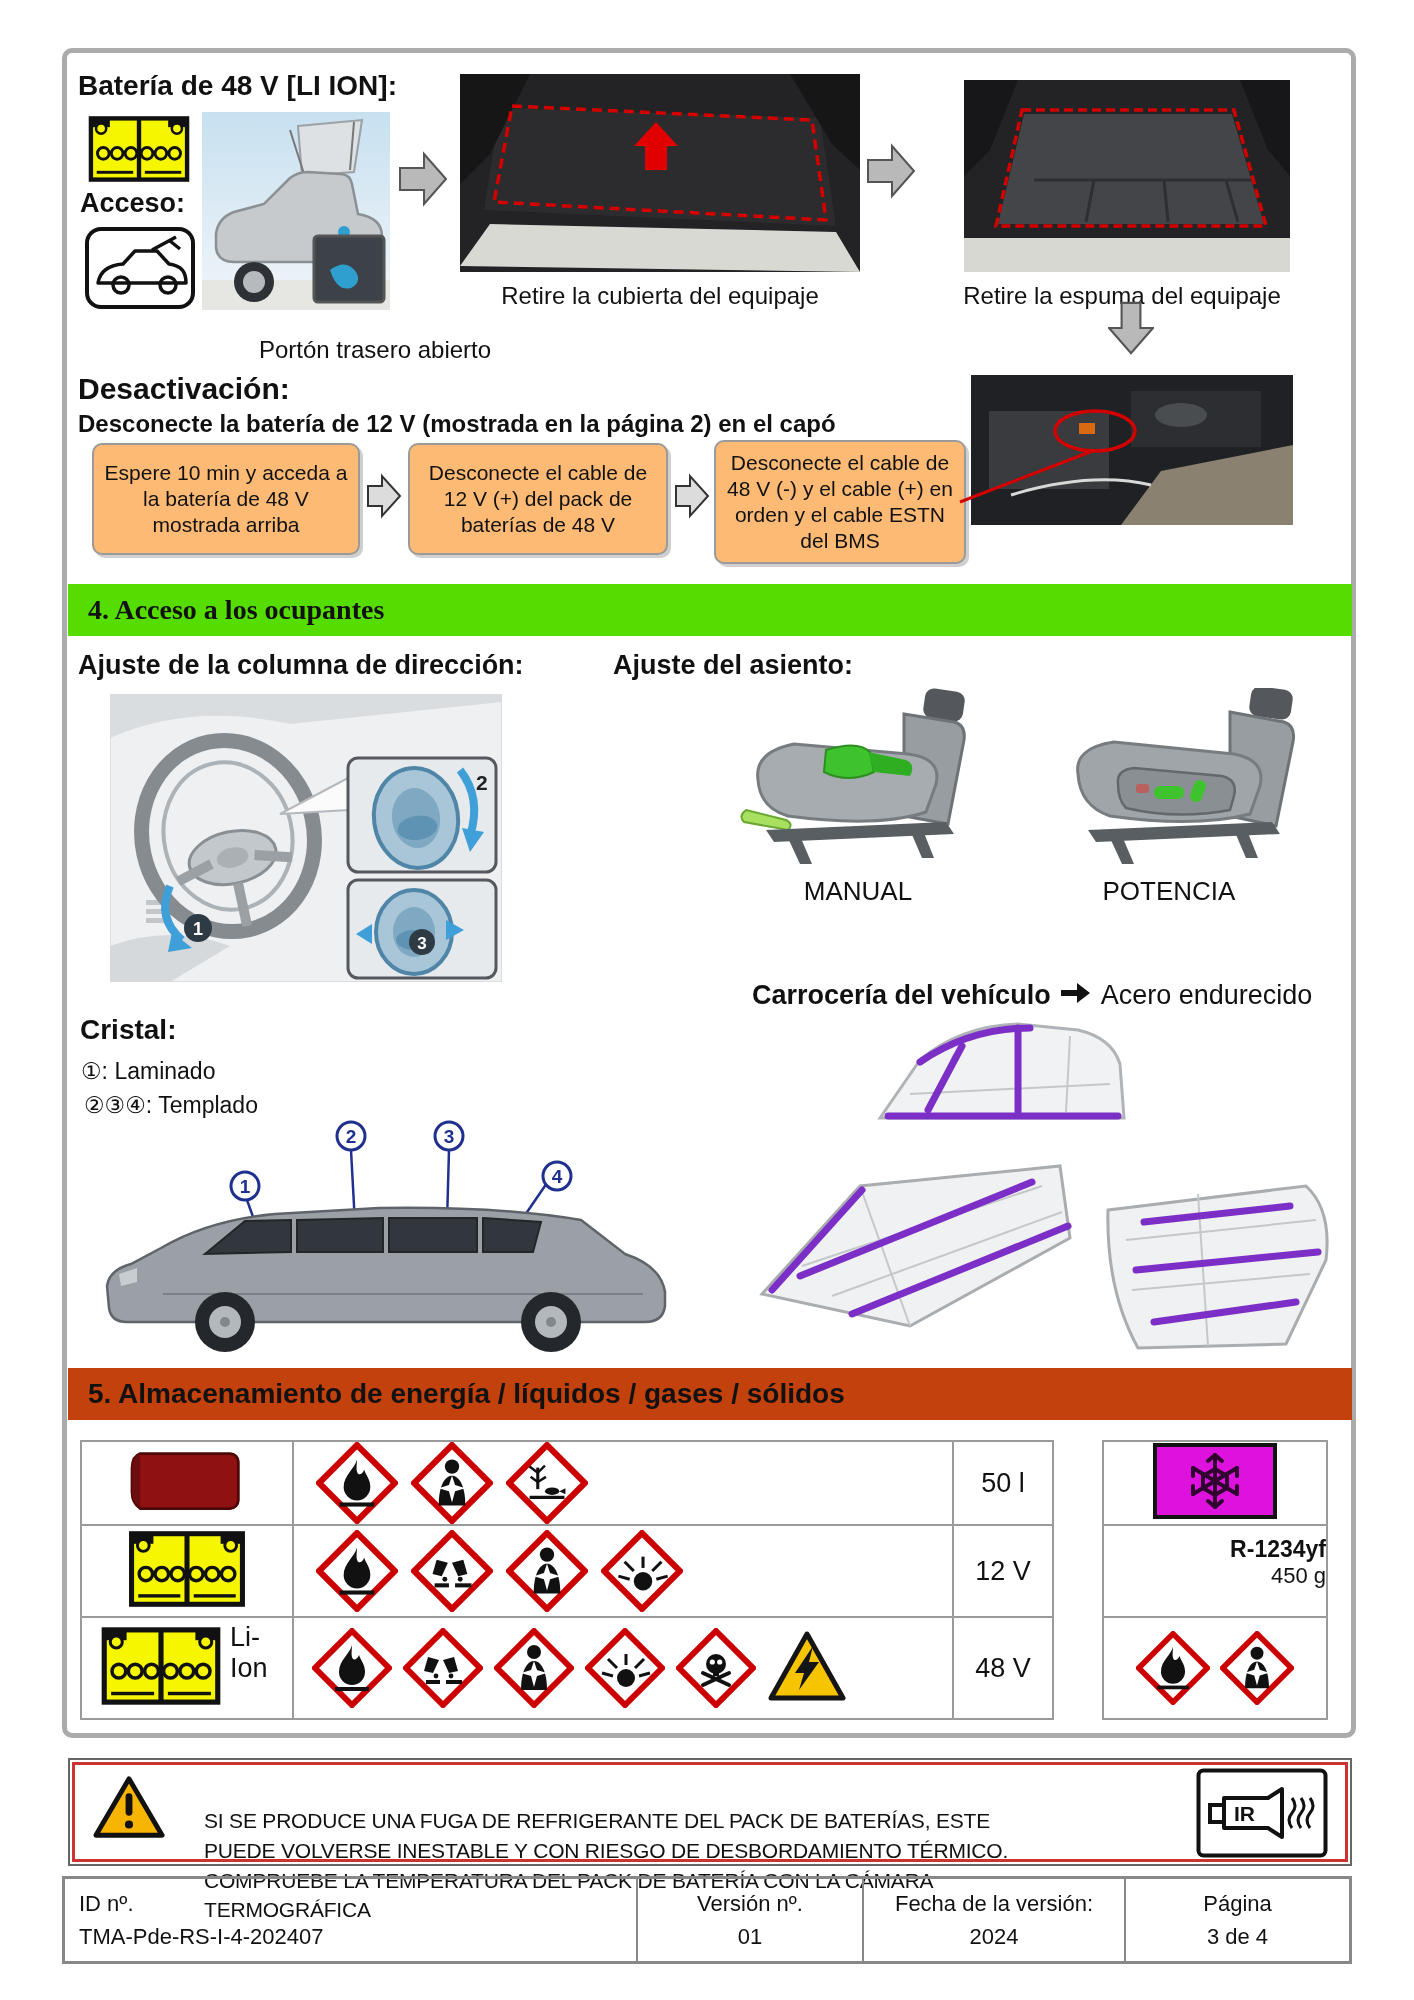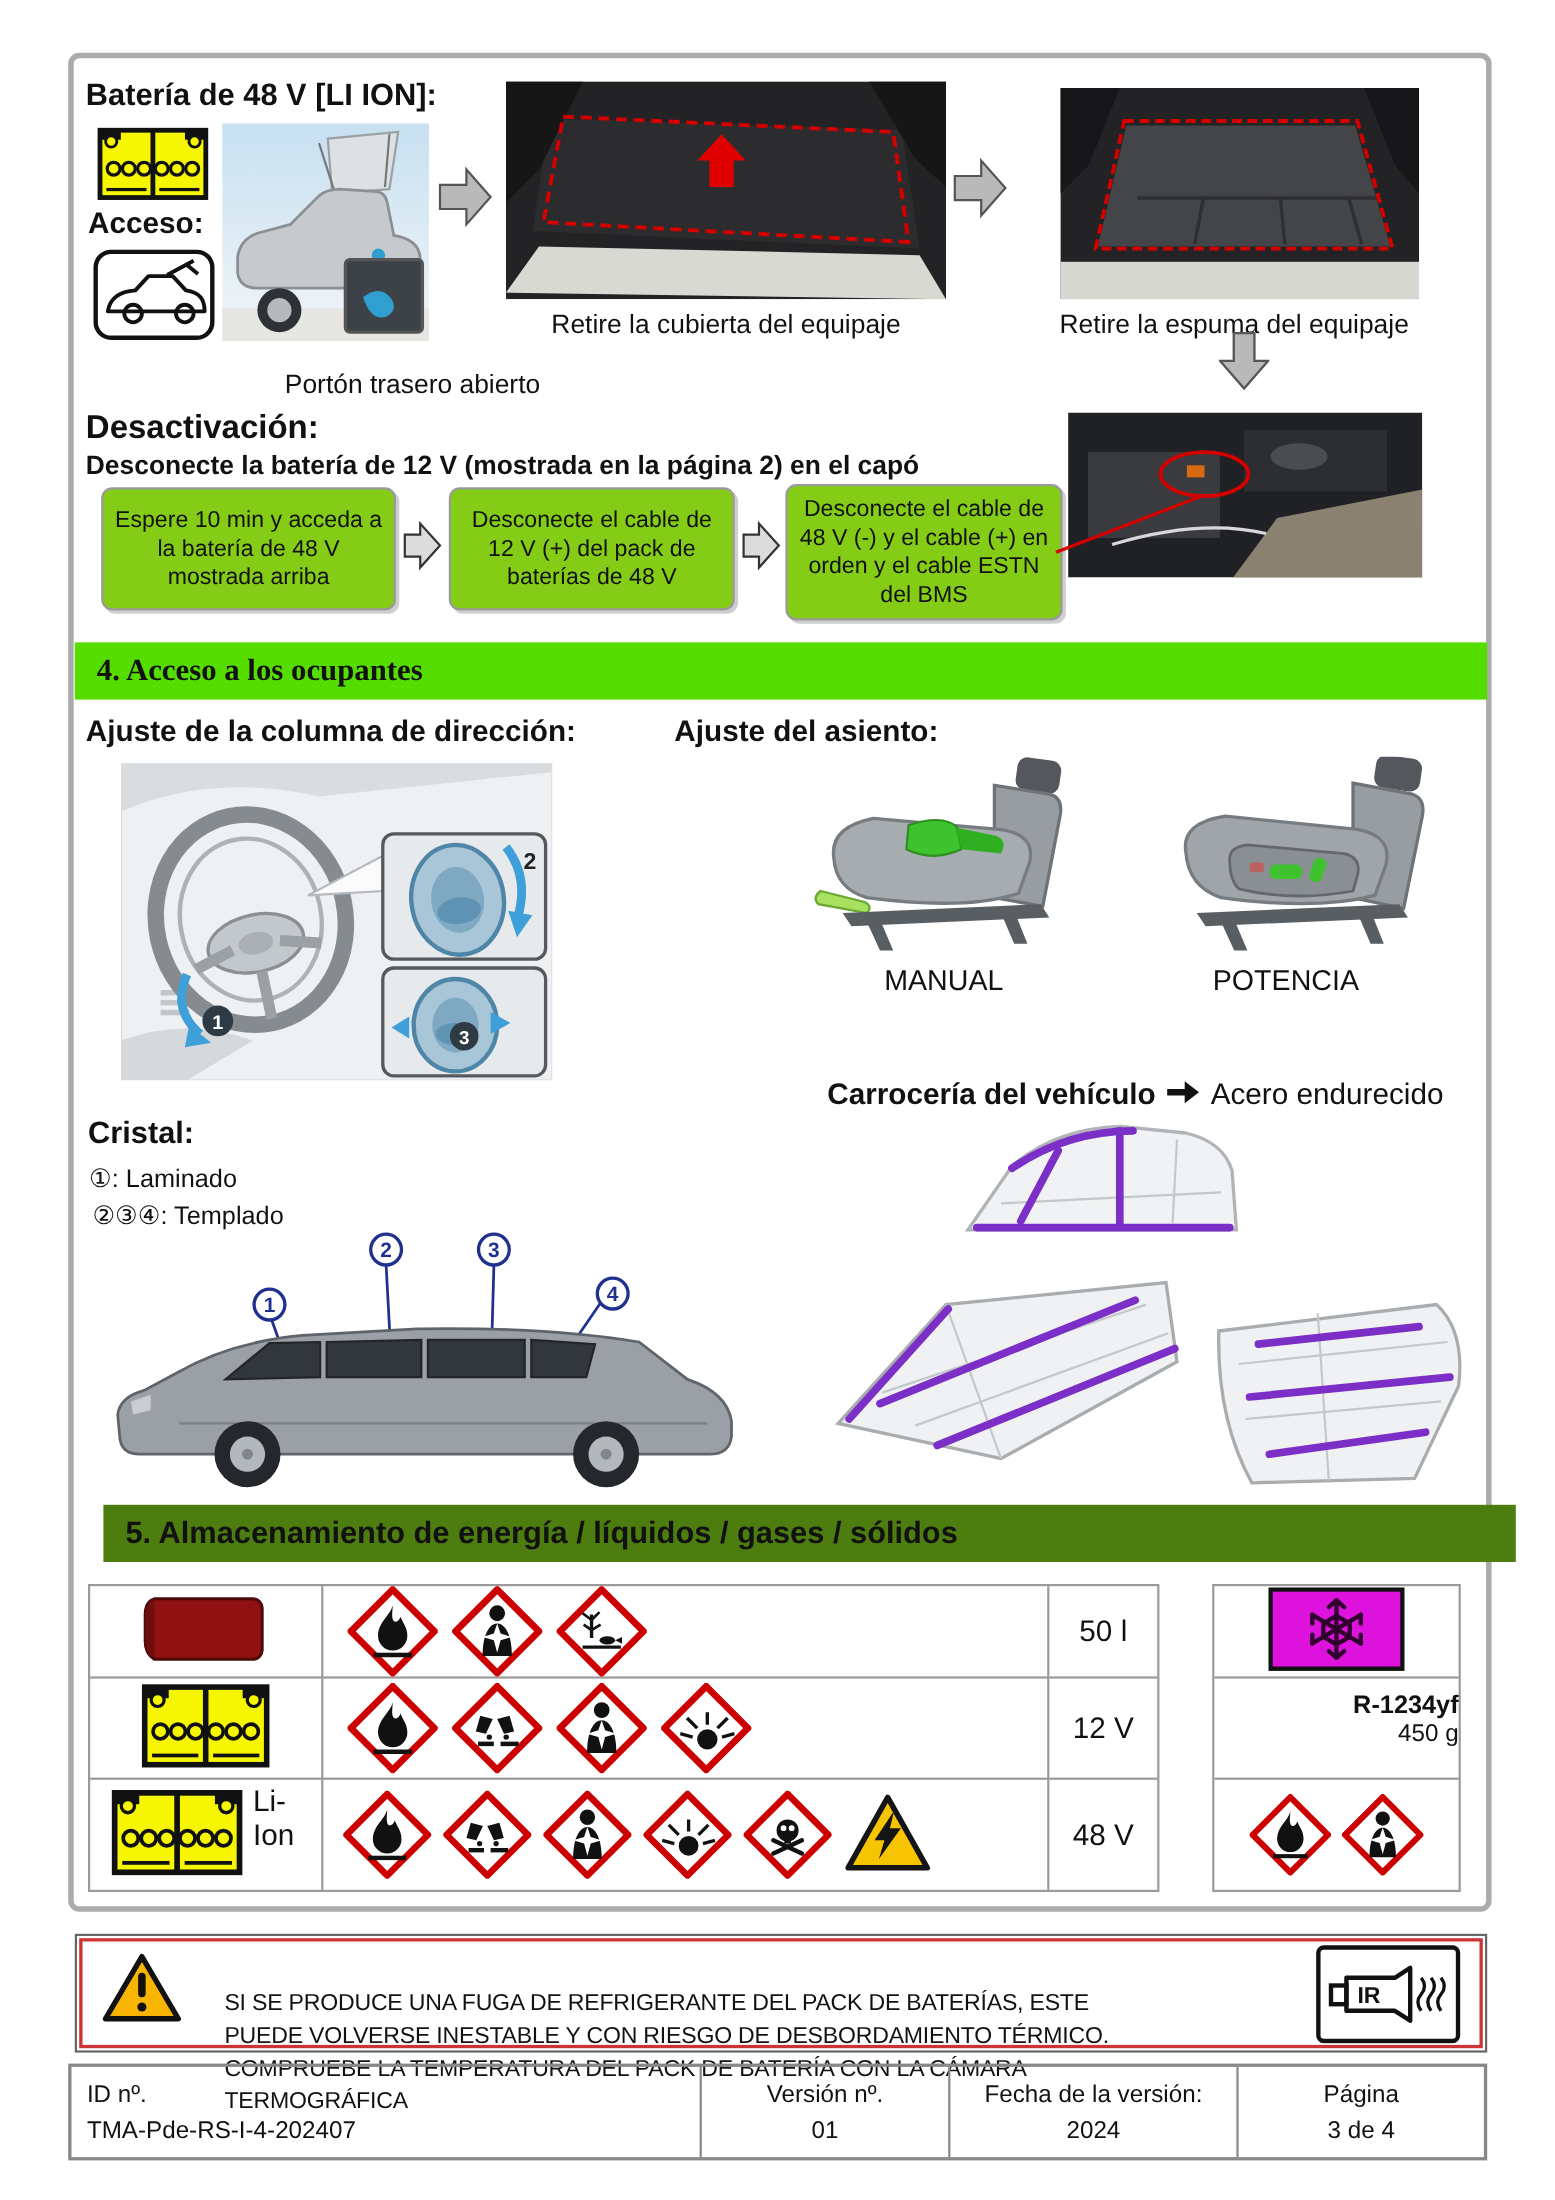--- a/index.html
+++ b/index.html
@@ -5,21 +5,21 @@
   html,body{margin:0;padding:0;background:#fff;}
   .page{position:relative;width:1414px;height:2000px;background:#ffffff;
         font-family:"Liberation Sans",sans-serif;color:#111;overflow:hidden;}
   .abs{position:absolute;}
   .mainbox{left:62px;top:48px;width:1284px;height:1680px;border:5px solid #ababab;border-radius:10px;}
   .h-title{font-size:28px;font-weight:bold;}
   .h-sub{font-size:27px;font-weight:bold;}
   .caption{font-size:24px;text-align:center;}
   .banner{left:68px;width:1284px;height:52px;display:flex;align-items:center;
           font-size:28px;font-weight:bold;padding-left:20px;box-sizing:border-box;}
-  .flowbox{background:#84cc16;border:2px solid #9a9a9a;border-radius:10px;
+  .flowbox{background:#fdba74;border:2px solid #9a9a9a;border-radius:10px;
            box-shadow:3px 3px 0 #cfcfcf;display:flex;align-items:center;justify-content:center;
            text-align:center;font-size:21px;line-height:1.25;padding:6px;box-sizing:border-box;}
   .hztable{left:80px;top:1440px;display:grid;grid-template-columns:212px 660px 98px;
            grid-template-rows:84px 92px 100px;border:2px solid #9a9a9a;}
   .hztable>div{border-right:2px solid #9a9a9a;border-bottom:2px solid #9a9a9a;
            display:flex;align-items:center;}
   .hztable>div:nth-child(3n){border-right:none;}
   .hztable>div:nth-child(n+7){border-bottom:none;}
   .rtable{left:1102px;top:1440px;width:222px;display:grid;grid-template-rows:84px 92px 100px;
           border:2px solid #9a9a9a;}
@@ -320,21 +320,21 @@
           <line x1="54" y1="120" x2="232" y2="104"></line>
           <line x1="120" y1="24" x2="130" y2="176"></line>
         </g>
 <g stroke="#7b2fc6" stroke-width="7" stroke-linecap="round">
  <line x1="66" y1="52" x2="212" y2="36"></line>
           <line x1="76" y1="152" x2="218" y2="132"></line>
           <line x1="58" y1="100" x2="240" y2="82"></line>
 </g>
 </svg></div>
 
-  <div class="abs banner" style="top:1368px;background:#4d7c0f;margin-left:26px;">5. Almacenamiento de energía / líquidos / gases / sólidos</div>
+  <div class="abs banner" style="top:1368px;background:#c2410c;">5. Almacenamiento de energía / líquidos / gases / sólidos</div>
 
   <div class="abs hztable">
     <div class="icocell">
         <span><svg width="122" height="66" viewBox="0 0 130 72">
             <path d="M14 6h98a9 9 0 0 1 9 9v42a9 9 0 0 1-9 9H14C8 62 5 56 5 48V22c0-8 3-14 9-16z" fill="#8f1111" stroke="#4d0808" stroke-width="3"></path>
             <path d="M14 6C8 8 5 14 5 22v26c0 8 3 14 9 16z" fill="#6d0d0d"></path>
           </svg></span>
       </div>
     <div class="pictcell">
         <svg width="82" height="82" viewBox="0 0 80 80">

